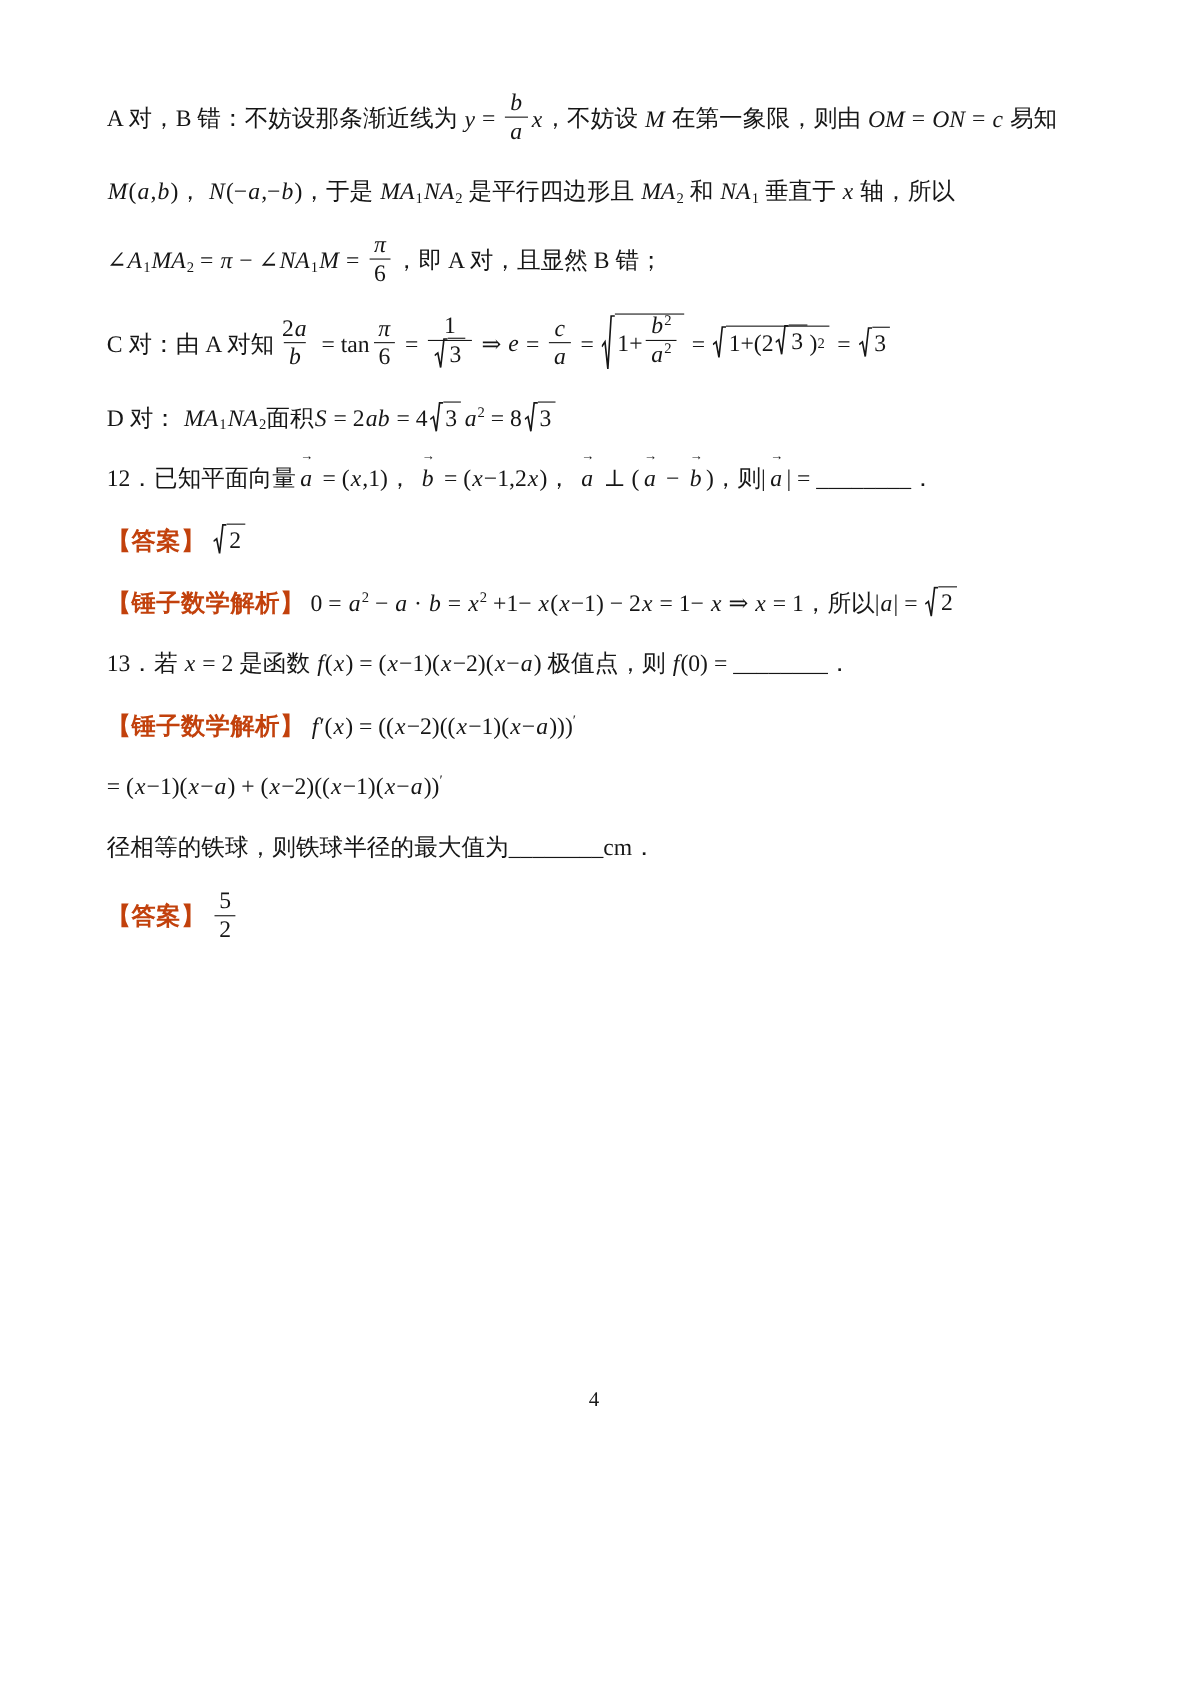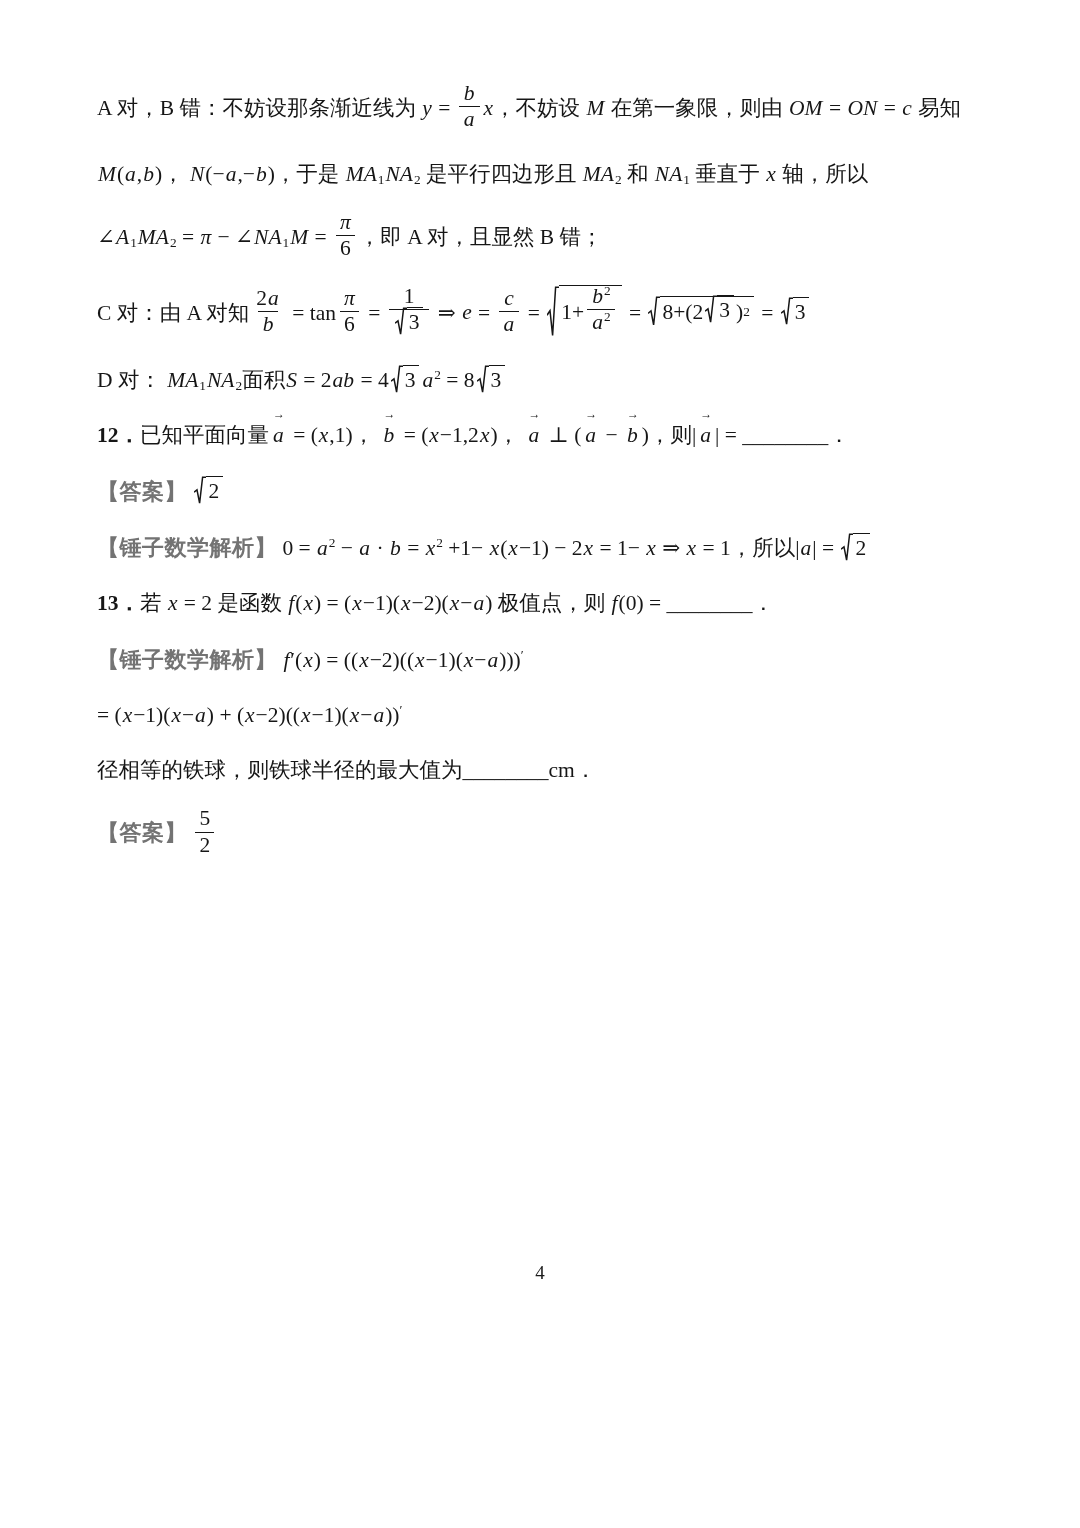--- a/index.html
+++ b/index.html
@@ -10,24 +10,24 @@
     color:#161616;
     font-family:"Liberation Serif","DejaVu Serif",serif;
     font-size:21.5px;
     overflow:hidden;
   }
   .content{position:absolute;left:97px;right:90px;top:84px;}
   .line{margin-bottom:22px;line-height:1.55;min-height:33px;}
   
   .mi{font-style:italic;font-family:"Liberation Serif","DejaVu Serif",serif;padding:0 1px;}
   
-  .mb{font-weight:700;}
+  .mb{font-weight:400;}
   
   .rlabel{
-    color:#737373;font-weight:700;
+    color:#c2410c;font-weight:700;
     font-family:"Liberation Sans","DejaVu Sans",sans-serif;
     font-size:22px;letter-spacing:.5px;
   }
   
   .frac{
     display:inline-flex;flex-direction:column;align-items:center;
     vertical-align:middle;line-height:1.18;margin:0 3px;
     transform:translateY(-3px);text-align:center;
   }
   .num,.den{padding:0 4px;}
@@ -98,21 +98,21 @@
             <span class="frac">
               <span class="num"><span class="mi">b</span><sup>2</sup></span>
               <span class="den"><span class="mi">a</span><sup>2</sup></span>
             </span>
           </span>
         </span><span class="trun"> = </span><span class="sqrt">
           <svg viewBox="0 0 12 24" preserveAspectRatio="none" class="rad">
             <path d="M0 13.5 L3 11.5 L5.6 22.5 L8.6 1 L12 1" fill="none" stroke="currentColor" stroke-width="1.5" vector-effect="non-scaling-stroke"></path>
           </svg>
           <span class="sqrt-c">
-            <span class="trun">8+(2</span>
+            <span class="trun">1+(2</span>
             <span class="sqrt">
               <svg viewBox="0 0 12 24" preserveAspectRatio="none" class="rad">
                 <path d="M0 13.5 L3 11.5 L5.6 22.5 L8.6 1 L12 1" fill="none" stroke="currentColor" stroke-width="1.5" vector-effect="non-scaling-stroke"></path>
               </svg>
               <span class="sqrt-c">
                 <span class="trun">3</span>
               </span>
             </span>
             <span class="trun">)</span>
             <sup>2</sup>

